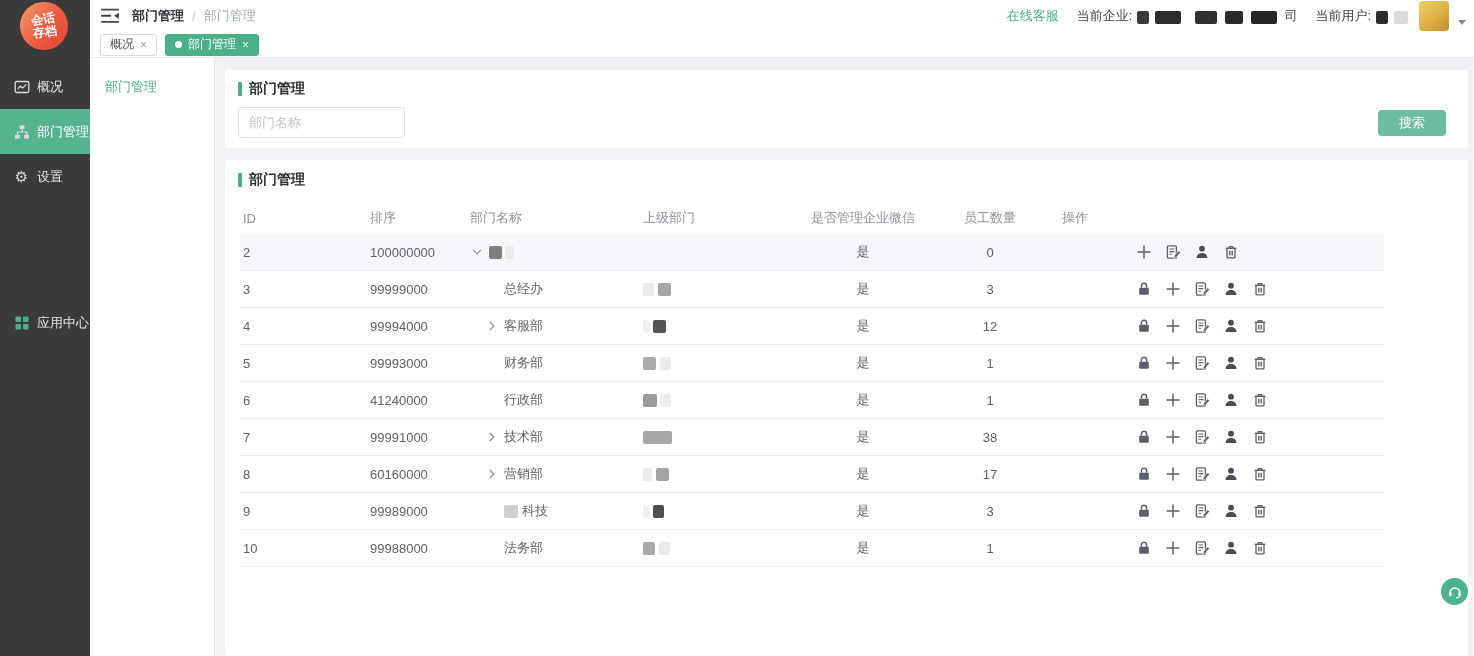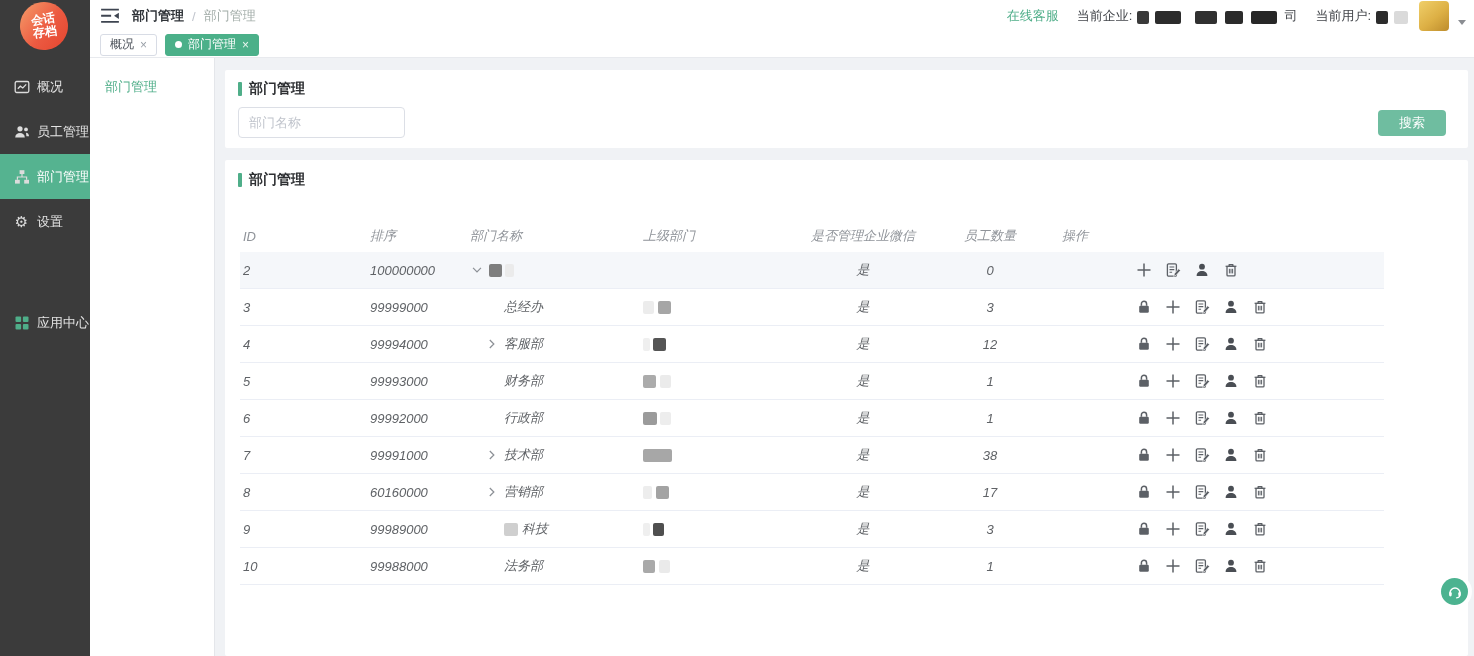--- a/index.html
+++ b/index.html
@@ -70,21 +70,21 @@
     font-size:13px; cursor:pointer; padding:0 14px;
     font-family:"Liberation Sans","DejaVu Sans",sans-serif; }
   .search-btn { width:68px; }
 
   .table-card { flex:1; padding:8px 0 0 0; }
   .table-head-row { display:flex; align-items:center; justify-content:space-between;
     height:24px; padding:0 6px 0 13px; }
   .table-btns { display:flex; gap:12px; }
   .table-btns .btn { min-width:108px; height:25px; }
 
-  .dept-table { margin:28px 84px 0 15px;font-style:italic; }
+  .dept-table { margin:10px 84px 0 15px; }
   .t-row { display:grid; grid-template-columns:127px 100px 173px 160px 126px 128px 1fr;
     align-items:center; height:37px; border-bottom:1px solid #ebeef5; font-size:13px; color:#5f6266; }
   .t-header { height:32px; border-bottom:none; color:#8f9399; }
   .t-row.highlight { background:#f5f7fa; }
   .cell { padding-left:3px; display:flex; align-items:center; }
   .cell.center { justify-content:center; padding-left:0; }
   .cell.ops-head { padding-left:8px; }
   .cell.ops { padding-left:82px; gap:13px; }
   .op-icon { width:16px; height:16px; cursor:pointer; display:flex; align-items:center; justify-content:center; }
   .tree-caret { width:14px; height:14px; margin-right:5px; cursor:pointer; flex:0 0 14px; }
@@ -109,31 +109,20 @@
     </div>
     <div class="side-menu">
         <div class="side-item">
           <span class="side-icon">
             <svg viewBox="0 0 16 16">
               <rect x="1.2" y="2.5" width="13.6" height="11" rx="1.5" fill="none" stroke="#dcdcdc" stroke-width="1.3"></rect>
               <polyline points="3.8,9.8 6.3,7.2 8.8,9 12.2,5.4" fill="none" stroke="#dcdcdc" stroke-width="1.3"></polyline>
             </svg>
           </span>
                    <span>概况</span>
-        </div>
-        <div class="side-item">
-          <span class="side-icon">
-            <svg viewBox="0 0 16 16">
-              <circle cx="6" cy="4.8" r="2.6" fill="#dcdcdc"></circle>
-              <path d="M1.2 13.4c0-2.7 2.1-4.3 4.8-4.3s4.8 1.6 4.8 4.3z" fill="#dcdcdc"></path>
-              <circle cx="12" cy="5.4" r="1.9" fill="#dcdcdc"></circle>
-              <path d="M12 8.7c1.9.2 3 1.6 3 3.6h-2.6" fill="#dcdcdc"></path>
-            </svg>
-          </span>
-                   <span>员工管理</span>
         </div>
         <div class="side-item active">
           <span class="side-icon">
             <svg viewBox="0 0 16 16">
               <rect x="5.6" y="1.2" width="4.8" height="3.8" fill="#dcdcdc"></rect>
               <rect x="1" y="10.8" width="4.8" height="3.8" fill="#dcdcdc"></rect>
               <rect x="10.2" y="10.8" width="4.8" height="3.8" fill="#dcdcdc"></rect>
               <path d="M8 5v3M3.4 10.8V8h9.2v2.8" fill="none" stroke="#dcdcdc" stroke-width="1.2"></path>
             </svg>
           </span>
@@ -423,21 +412,21 @@
                       <path d="M2.6 4.3h10.8" stroke="#5c6066" stroke-width="1.3"></path>
                       <path d="M6.2 4.3V2.7h3.6v1.6" fill="none" stroke="#5c6066" stroke-width="1.2"></path>
                       <rect x="4" y="4.3" width="8" height="9.6" rx="1" fill="none" stroke="#5c6066" stroke-width="1.3"></rect>
                       <path d="M6.4 6.8v4.6M8 6.8v4.6M9.6 6.8v4.6" stroke="#5c6066" stroke-width="1"></path>
                     </svg>
                   </span>
                 </div>
               </div>
               <div class="t-row">
                 <div class="cell">6</div>
-     <div class="cell">99992000</div>
+     <div class="cell">41240000</div>
      <div class="cell">
                   <span class="indent"></span>
                   <span class="tree-spacer"></span>
                   <span>行政部</span>
                 </div>
      <div class="cell">
                   <span class="redact" style="width:14px;background:#9b9b9b;margin-right:3px"></span>
                   <span class="redact" style="width:11px;background:#ededed;margin-right:0px"></span>
                 </div>
      <div class="cell center">是</div>

